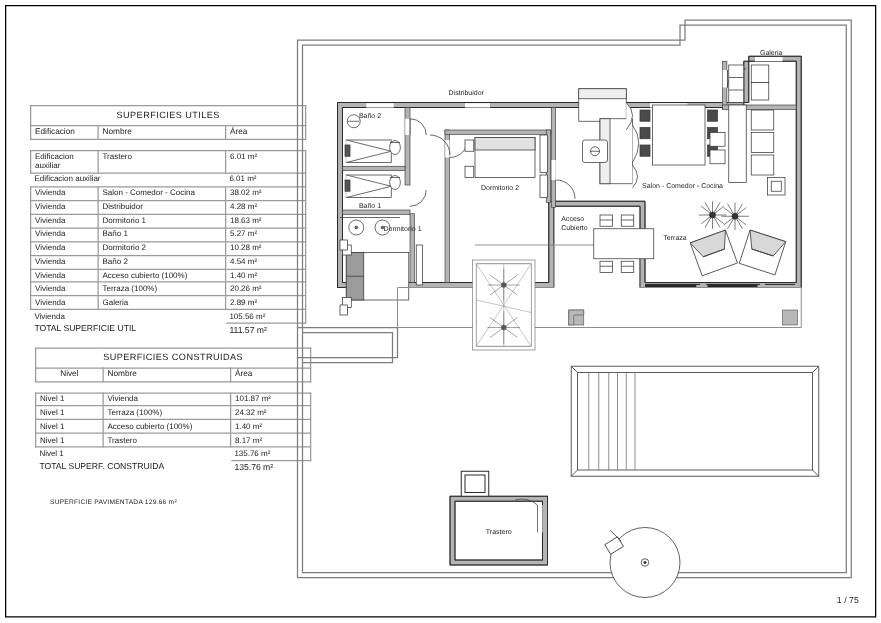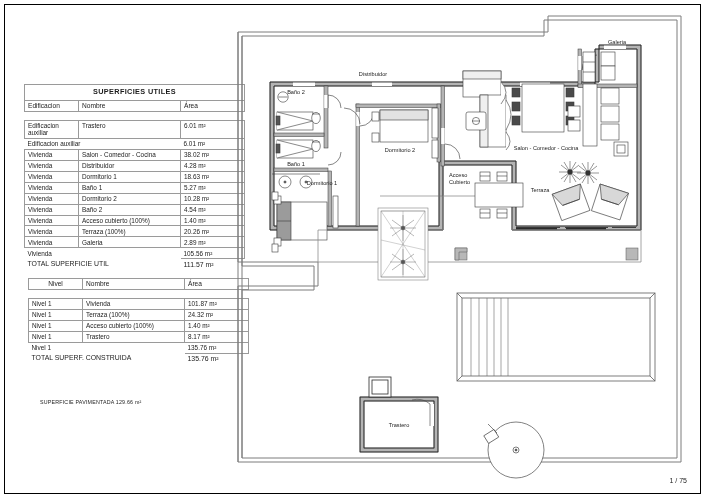--- a/index.html
+++ b/index.html
@@ -12,21 +12,21 @@
   #page-frame{position:absolute;left:4px;top:4px;width:697px;height:490px;
               border:1px solid #000;box-sizing:border-box;}
 
   
   .tblwrap{position:absolute;}
   table.surf{border-collapse:collapse;font-size:6.4px;line-height:1.15;}
   table.surf td,table.surf th{border:0.6px solid #9a9a9a;padding:1.3px 3px;
       font-weight:normal;text-align:left;vertical-align:top;color:#1b1b1b;
       background:#fff;}
   table.surf .title{text-align:center;font-size:7.3px;letter-spacing:.35px;
-      padding:3.2px 0;font-weight:bold;}
+      padding:3.2px 0;}
   table.surf .hdr td{font-size:6.6px;}
   table.surf .hdr .c2{text-align:left;}
   .c1{width:47px;}
   .c2{width:95px;}
   .c3{width:57px;}
   .spacer td{border:none;height:5px;padding:0;}
   .nb{border:none!important;}
   .sumrow td{border-left:none;border-right:none;}
   .bigtot td{border:none;font-size:6.9px;padding-top:2px;}
   .hdr2 td{text-align:center;}
@@ -126,20 +126,23 @@
         <td class="nb" colspan="2" style="font-size:6.9px;">TOTAL SUPERFICIE UTIL</td>
         <td class="nb" style="font-size:6.9px;">111.57 m²</td>
       </tr>
     </tbody>
       </table>
   </div>
 
   <div class="tblwrap" style="left:28px;top:278px;">
     <table class="surf">
       <tbody>
+          <tr>
+        <td class="title" colspan="3">SUPERFICIES CONSTRUIDAS</td>
+      </tr>
       <tr class="hdr hdr2">
         <td class="c1">Nivel</td>
         <td class="c2">Nombre</td>
         <td class="c3">Área</td>
       </tr>
       <tr class="spacer">
             <td class="nb" colspan="3"></td>
           </tr>
 
       <tr>

